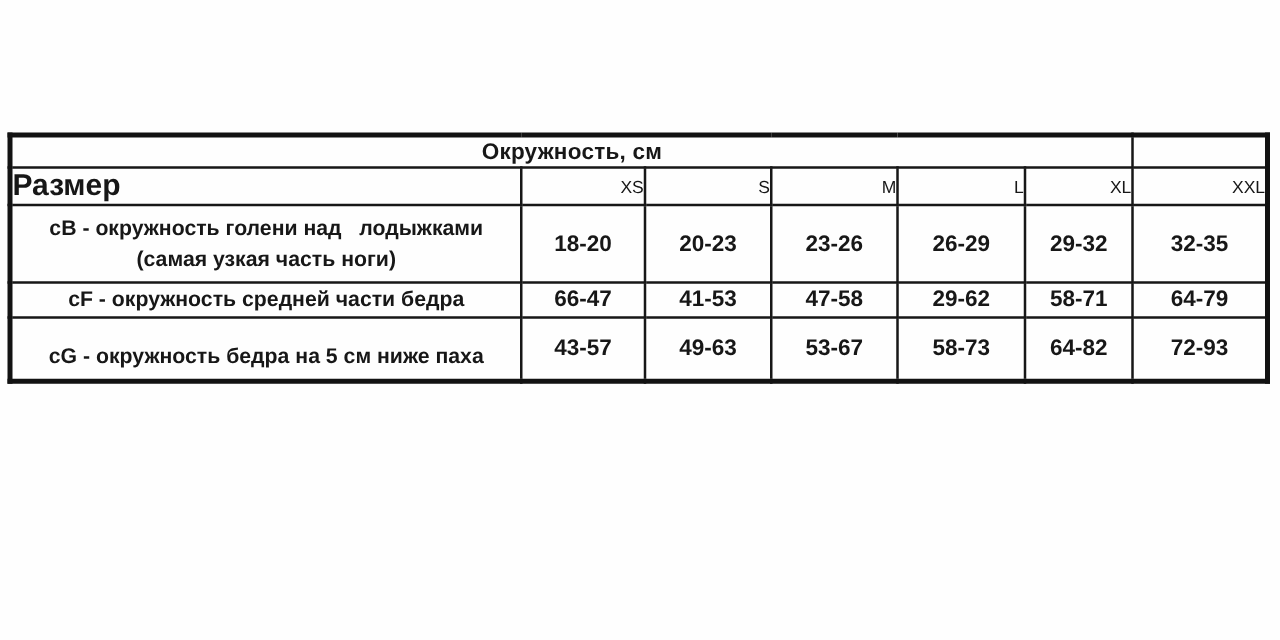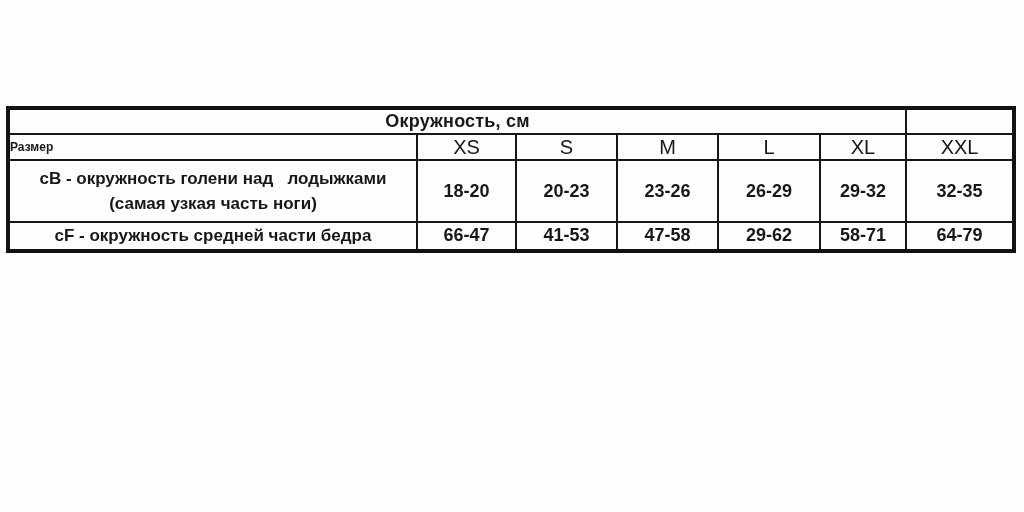--- a/index.html
+++ b/index.html
@@ -34,26 +34,26 @@
     font-weight: bold;
     font-size: 18px;
     text-align: center;
     letter-spacing: 0.2px;
   }
   th.title-gap { border-left-style: hidden; }
   th.size-label-cell {
     text-align: left;
     padding-left: 20px;
     font-weight: bold;
-    font-size: 12px;
+    font-size: 24px;
   }
   th.size-head {
-    text-align: center;
+    text-align: right;
     font-weight: normal;
-    font-size: 20px;
+    font-size: 14px;
   }
   td.label-cell {
     text-align: center;
     padding-left: 20px;
     padding-right: 6px;
     font-weight: bold;
     font-size: 17px;
     line-height: 1.5;
     white-space: pre-wrap;
   }
@@ -119,15 +119,24 @@
       <tr class="r-cf">
         <td class="label-cell">cF - окружность средней части бедра</td>
         <td class="num-cell">66-47</td>
         <td class="num-cell">41-53</td>
         <td class="num-cell">47-58</td>
         <td class="num-cell">29-62</td>
         <td class="num-cell">58-71</td>
         <td class="num-cell xxl-cell">64-79</td>
       </tr>
 
+      <tr class="r-cg">
+        <td class="label-cell bottom-align">cG - окружность бедра на 5 см ниже паха</td>
+        <td class="num-cell">43-57</td>
+        <td class="num-cell">49-63</td>
+        <td class="num-cell">53-67</td>
+        <td class="num-cell">58-73</td>
+        <td class="num-cell">64-82</td>
+        <td class="num-cell xxl-cell">72-93</td>
+      </tr>
     </tbody>
   </table>
 </div>
 
 </body></html>

